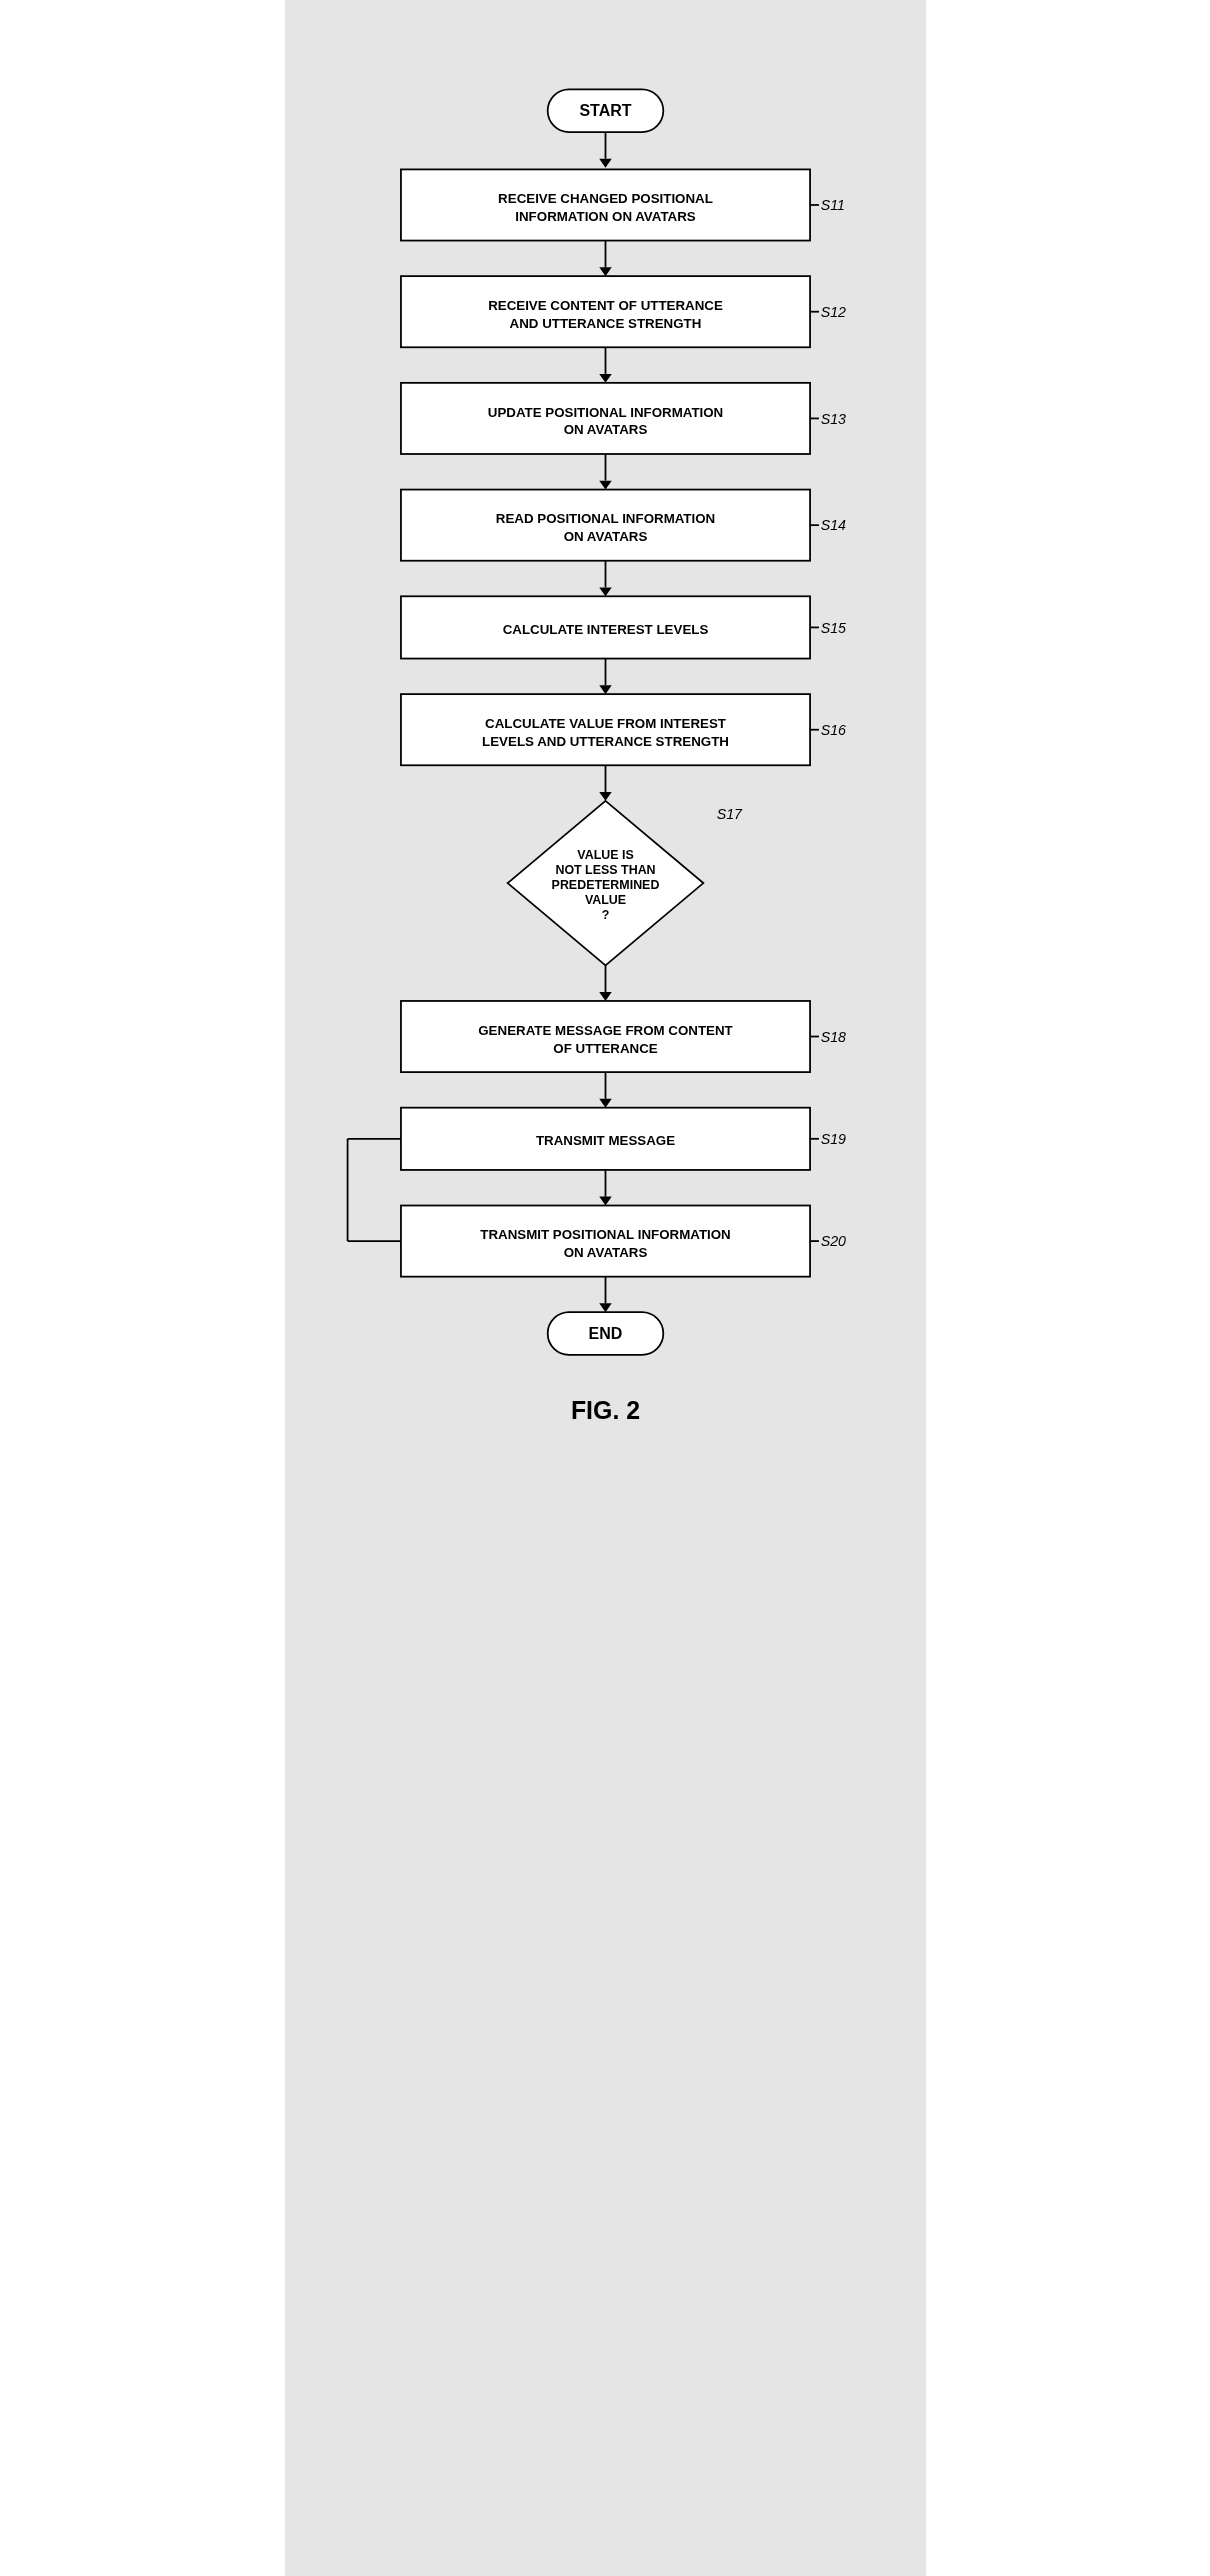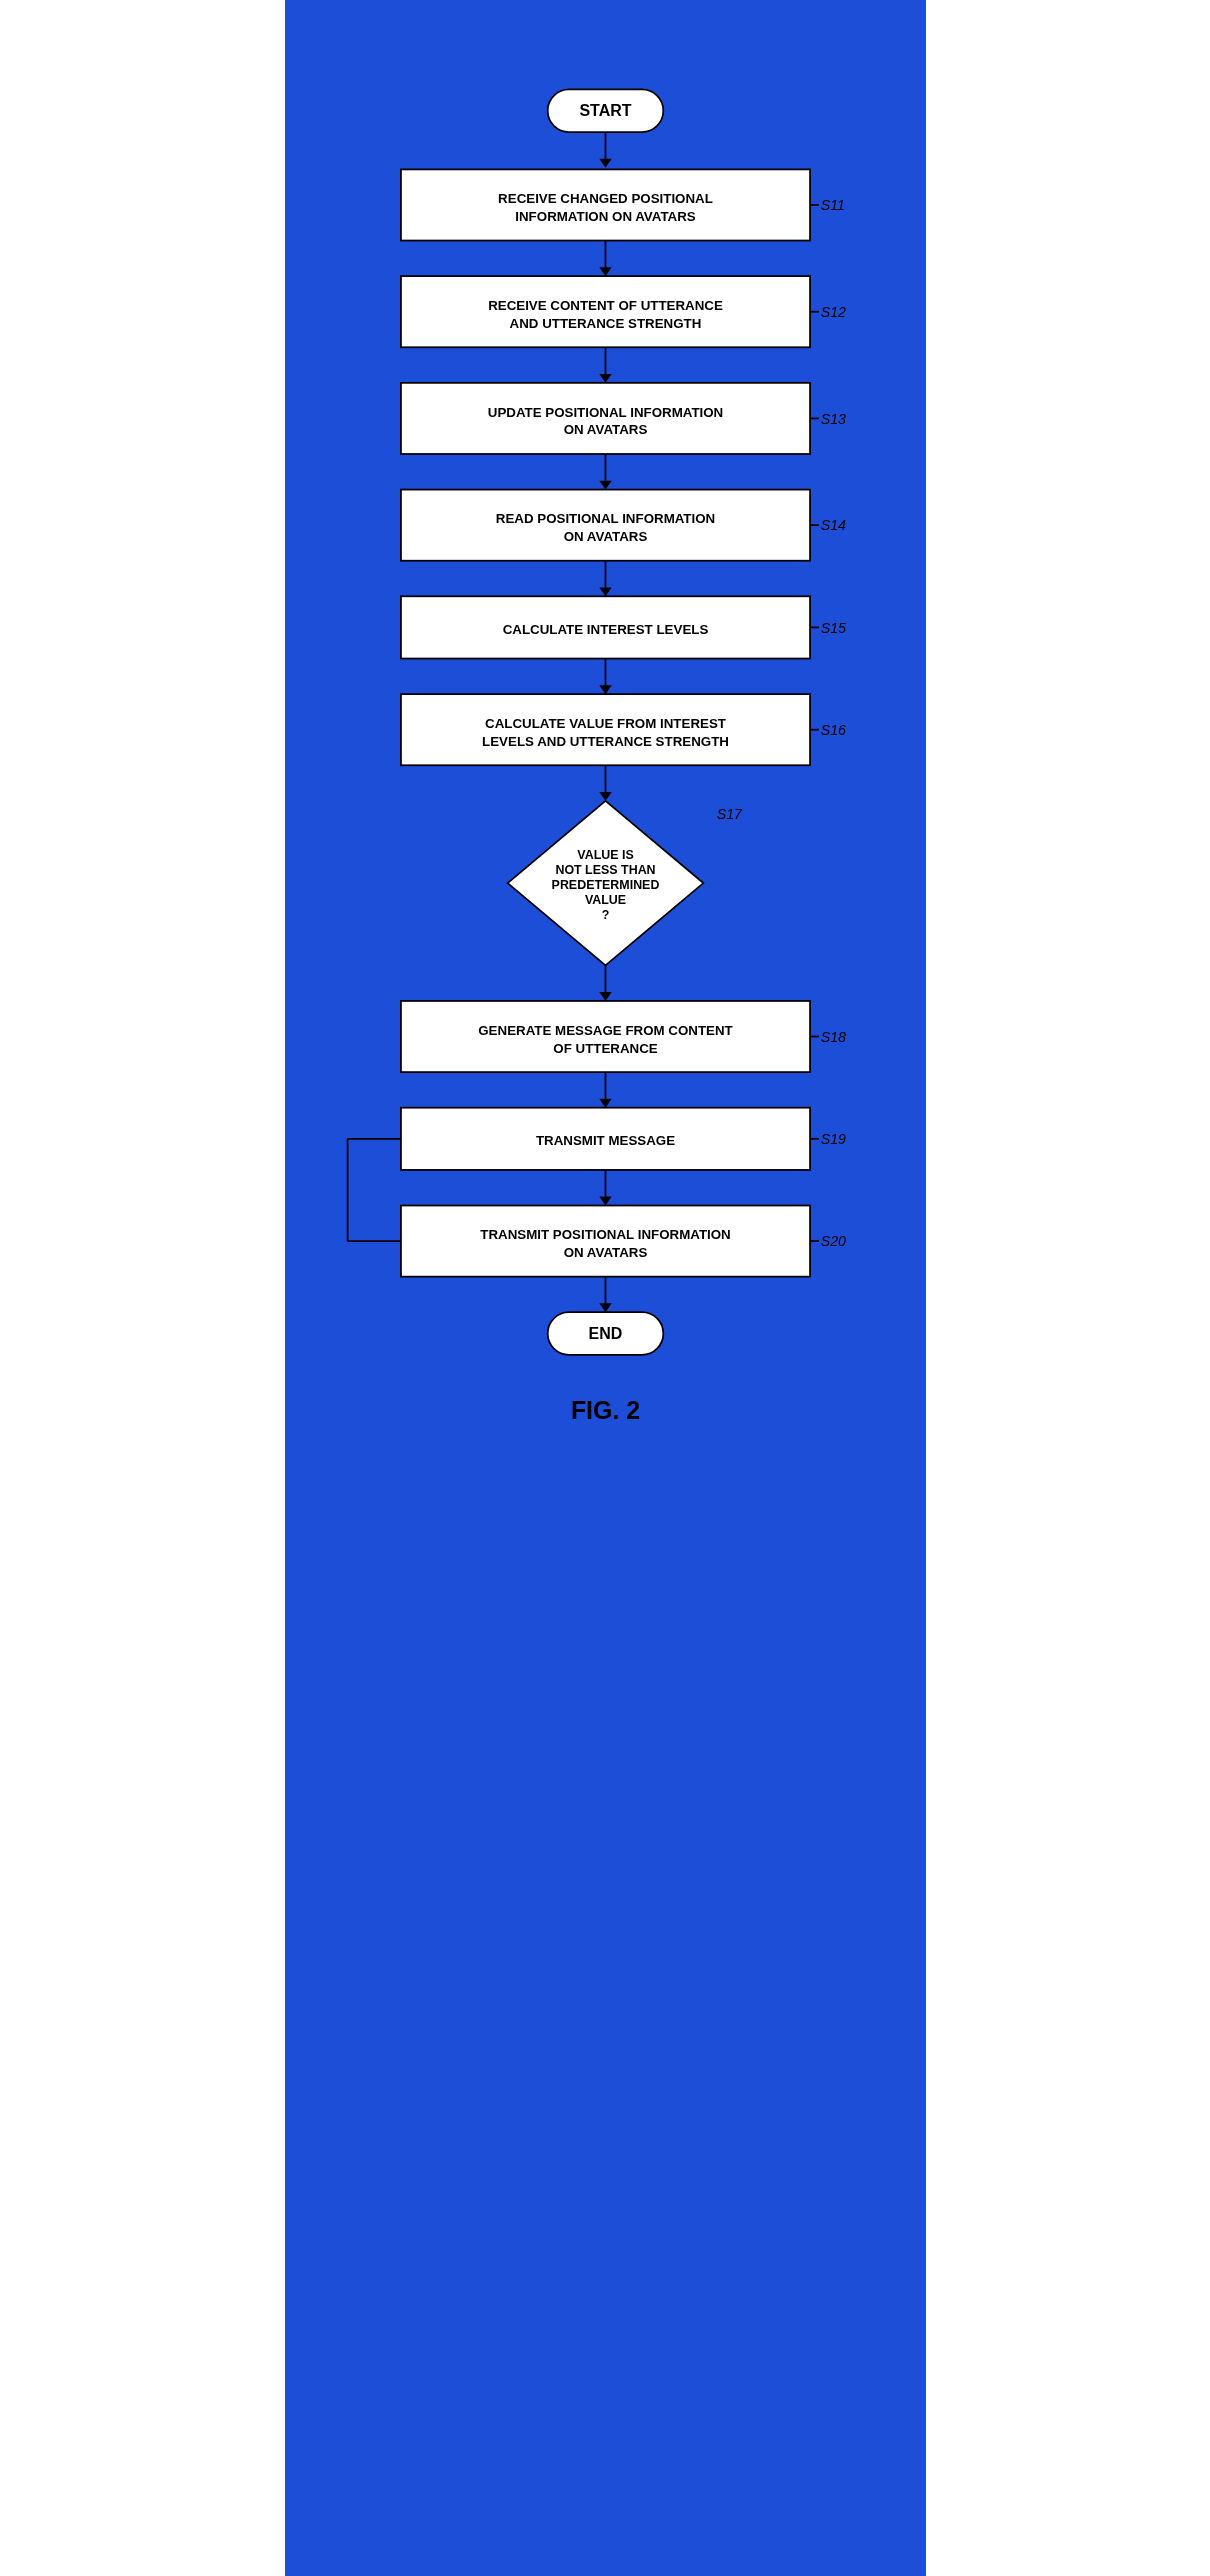--- a/index.html
+++ b/index.html
@@ -8,21 +8,21 @@
       font-family: Arial, sans-serif;
       display: flex;
       justify-content: center;
       align-items: flex-start;
       min-height: 2576px;
       padding: 36px 18px 53px;
     }
   </style>
 </head>
 <body style="margin: 0px; padding: 0px; background: rgb(255, 255, 255);">
-<div style="display: flex; justify-content: center; align-items: flex-start; padding: 36px 18px; background: #1d4ed8; min-height: 2576px;">
+<div style="display: flex; justify-content: center; align-items: flex-start; padding: 36px 18px; background: #e5e5e5; min-height: 2576px;">
     <svg width="605" height="1463" viewBox="0 0 680 1645" xmlns="http://www.w3.org/2000/svg">
       <rect x="275" y="60" width="130" height="48" rx="24" ry="24" fill="#fff" stroke="#000" stroke-width="2"></rect>
       <text x="340" y="90" text-anchor="middle" font-family="Arial,sans-serif" font-size="18" font-weight="bold" fill="#000">START</text>
       <line x1="340" y1="108" x2="340" y2="138" stroke="#000" stroke-width="2"></line>
       <polygon points="333,138 347,138 340,148" fill="#000"></polygon>
       <rect x="110" y="150" width="460" height="80" fill="#fff" stroke="#000" stroke-width="2"></rect>
       <text x="340" y="188" text-anchor="middle" font-family="Arial,sans-serif" font-size="15" font-weight="bold" fill="#000">RECEIVE CHANGED POSITIONAL</text>
       <text x="340" y="208" text-anchor="middle" font-family="Arial,sans-serif" font-size="15" font-weight="bold" fill="#000">INFORMATION ON AVATARS</text>
       <line x1="570" y1="190" x2="580" y2="190" stroke="#000" stroke-width="2"></line>
       <text x="582" y="196" text-anchor="start" font-family="Arial,sans-serif" font-size="16" font-style="italic" fill="#000">S11</text>

